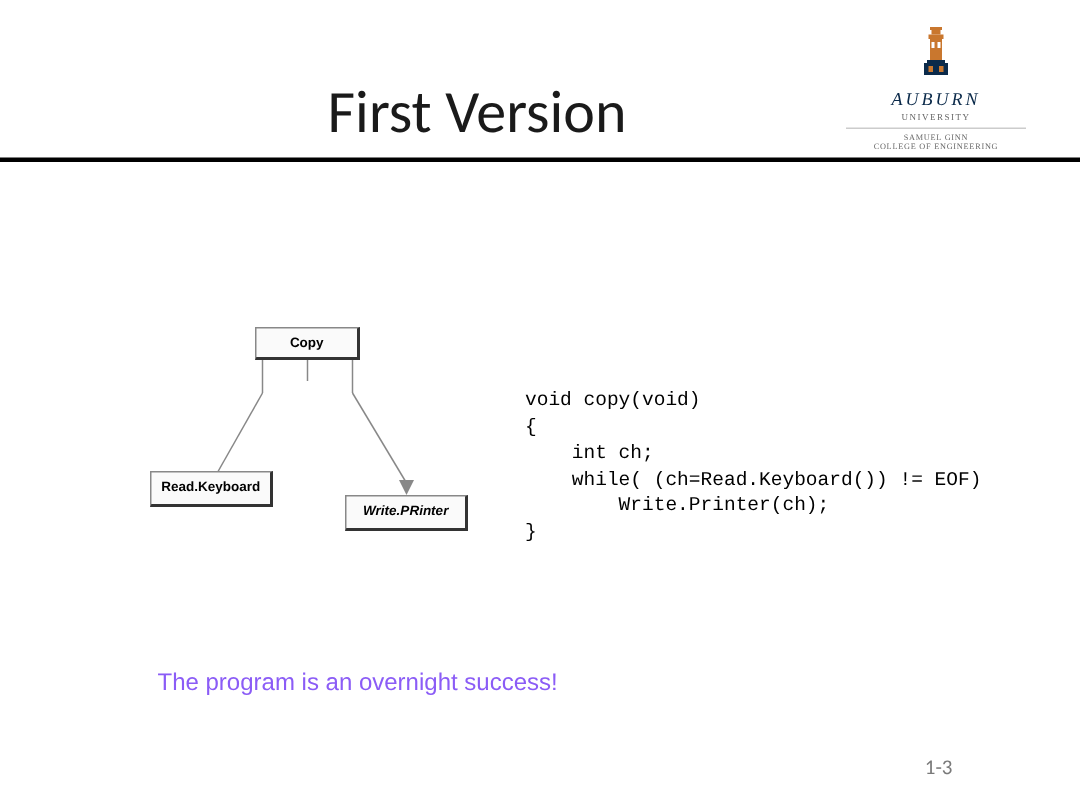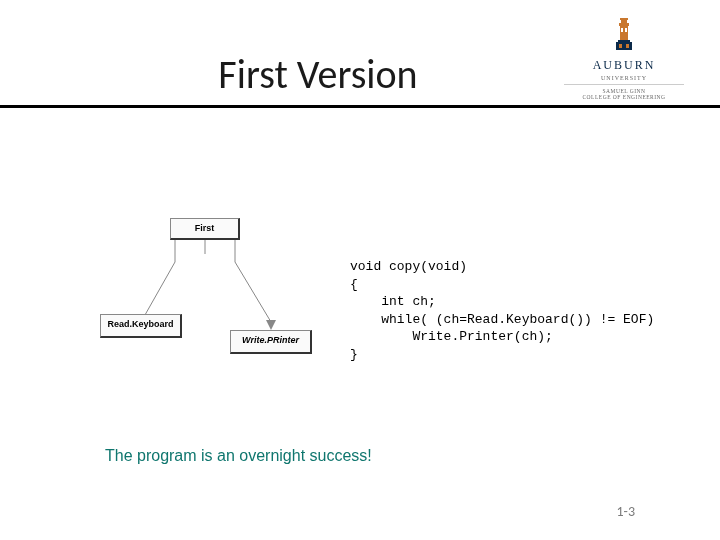--- a/index.html
+++ b/index.html
@@ -39,20 +39,21 @@
   }
   .logo-tower {
     display: inline-block;
   }
   .logo-name {
     font-family: Georgia, "Times New Roman", serif;
     font-size: 12px;
     letter-spacing: 2px;
     color: #0b2a4a;
     margin-top: 2px;
+    font-style: italic;
   }
   .logo-sub {
     font-family: Georgia, "Times New Roman", serif;
     font-size: 6px;
     letter-spacing: 1px;
     color: #6a6a6a;
     margin-top: 2px;
   }
   .logo-dept {
     font-family: Georgia, "Times New Roman", serif;
@@ -133,21 +134,21 @@
     white-space: pre;
     color: #000;
   }
   .footer-text {
     position: absolute;
     top: 445px;
     left: 105px;
     font-family: Arial, sans-serif;
     font-size: 16px;
     line-height: 1.35;
-    color: #0f766e;
+    color: #8b5cf6;
   }
   .page-num {
     position: absolute;
     bottom: 20px;
     right: 85px;
     font-family: Calibri, Arial, sans-serif;
     font-size: 14px;
     color: #7a7a7a;
   }
 </style>
@@ -189,21 +190,21 @@
       <line x1="105" y1="22" x2="105" y2="44" stroke="#888" stroke-width="1"></line>
       <line x1="165" y1="22" x2="165" y2="44" stroke="#888" stroke-width="1"></line>
       <line x1="135" y1="22" x2="135" y2="36" stroke="#888" stroke-width="1"></line>
 
       <line x1="105" y1="44" x2="71" y2="104" stroke="#888" stroke-width="1"></line>
       <line x1="165" y1="44" x2="201" y2="104" stroke="#888" stroke-width="1"></line>
 
       <polygon points="71,112 66,102 76,102" fill="#888"></polygon>
       <polygon points="201,112 196,102 206,102" fill="#888"></polygon>
     </svg>
-    <div class="box box-copy">First</div>
+    <div class="box box-copy">Copy</div>
     <div class="box box-read">Read.Keyboard</div>
     <div class="box box-write">Write.PRinter</div>
   </div>
 
   <div class="code"><span>void copy(void)</span>
 <span>{</span>
 <span>    int ch;</span>
 <span>    while( (ch=Read.Keyboard()) != EOF)</span>
 <span>        Write.Printer(ch);</span>
 <span>}</span></div>

